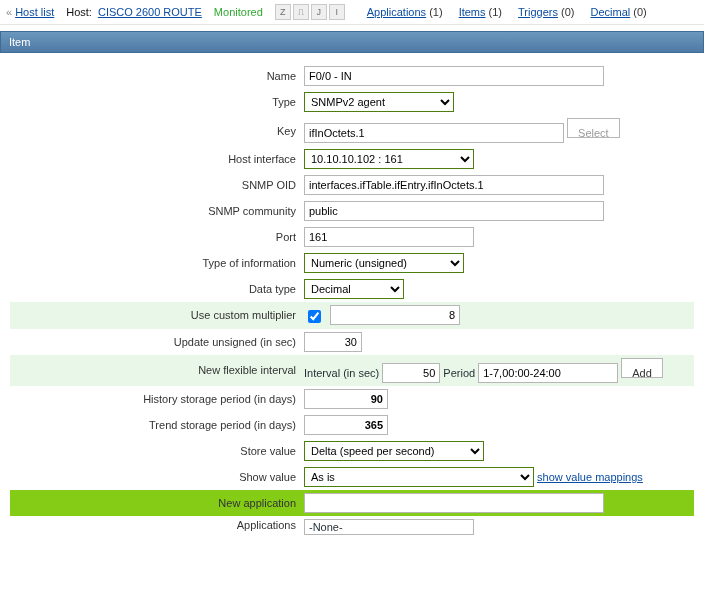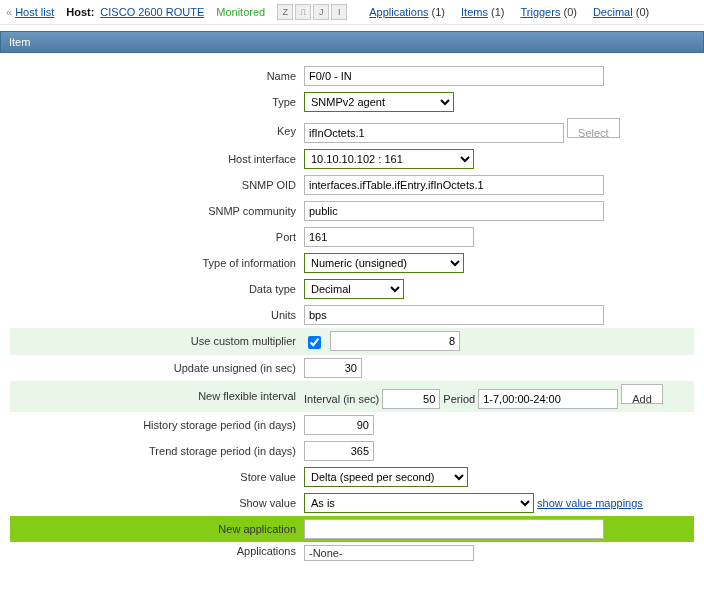--- a/index.html
+++ b/index.html
@@ -16,21 +16,21 @@
   
   .topbar {
     display: flex;
     align-items: center;
     padding: 4px 6px;
     border-bottom: 1px solid #e5e5e5;
     gap: 6px;
     font-size: 11px;
   }
   .topbar .guillemet { color: #8a8a8a; margin-right: -3px;}
-  .topbar .lbl-host { font-weight: bold; color: #111; margin-left: 6px; text-align: right;}
+  .topbar .lbl-host { font-weight: normal; color: #111; margin-left: 6px; text-align: right;}
   .topbar .monitored { color: #2faa2f; margin-left: 6px; margin-right: 4px;}
   .icon-row { display: inline-flex; gap: 0; margin-left: 2px; margin-right: 6px;}
   .icon-btn {
     width: 16px; height: 16px;
     border: 1px solid #c9c9c9;
     background: #efefef;
     display: inline-flex; align-items:center; justify-content:center;
     font-size: 9px; color: #6f6f6f;
     cursor: pointer;
   }
@@ -108,21 +108,21 @@
   }
   .listbox .opt { padding: 1px 4px; font-size: 11px; cursor: pointer; }
 
   
   .w-300 { width: 300px; }
   .w-260 { width: 260px; }
   .w-150 { width: 150px; }
   .w-140 { width: 140px; }
   .w-160 { width: 160px; }
   .w-60  { width: 58px; }
-  .w-64  { width: 70px; }
+  .w-64  { width: 84px; font-weight: bold; }
   .w-100 { width: 100px; }
   .w-170 { width: 170px; }
   .w-multiplier { width: 130px; }
 
 </style>
 </head>
 <body>
 
 <div class="topbar">
   <span class="guillemet">«</span>
@@ -227,26 +227,20 @@
 
     <tr>
       <td class="label">Data type</td>
       <td class="field">
         <select class="w-100">
           <option>Decimal</option>
         </select>
       </td>
     </tr>
 
-    <tr>
-      <td class="label">Units</td>
-      <td class="field">
-        <input type="text" class="w-300" value="bps" style="">
-      </td>
-    </tr>
 
     <tr class="row-green">
       <td class="label">Use custom multiplier</td>
       <td class="field">
         <input type="checkbox" checked="" style="">
         <input type="text" class="w-multiplier right" value="8" style="">
       </td>
     </tr>
 
     <tr>
@@ -278,21 +272,21 @@
     <tr>
       <td class="label">Trend storage period (in days)</td>
       <td class="field">
         <input type="text" class="w-64 right" value="365" style="">
       </td>
     </tr>
 
     <tr>
       <td class="label">Store value</td>
       <td class="field">
-        <select style="width:164px;">
+        <select style="width:180px;">
           <option>Delta (speed per second)</option>
         </select>
       </td>
     </tr>
 
     <tr>
       <td class="label">Show value</td>
       <td class="field">
         <select style="width:230px;">
           <option>As is</option>

